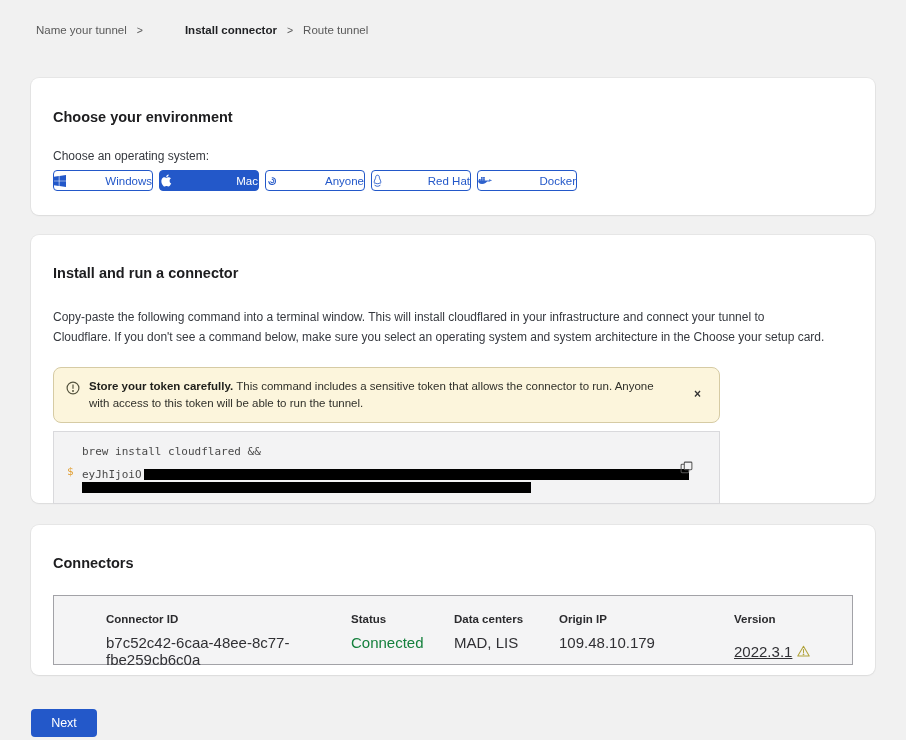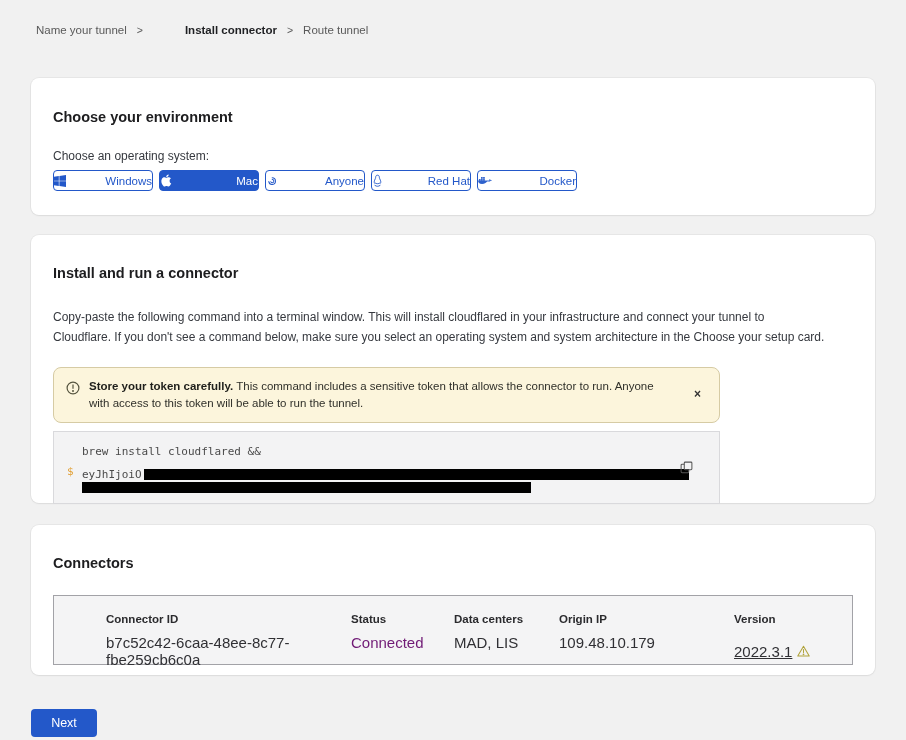--- a/index.html
+++ b/index.html
@@ -79,21 +79,21 @@
   }
   
   .conn-table {
     margin-top: 24px; width: 800px; height: 70px;
     background: #f4f4f5; border: 1px solid #a2a2a7;
     padding: 17px 0 0 52px;
   }
   .tr { display: grid; grid-template-columns: 245px 103px 105px 175px 1fr; }
   .th { font-size: 11.5px; font-weight: bold; color: #2b2b2e; padding-bottom: 9px; }
   .td { font-size: 15px; color: #303034; }
-  .td.status { color: #701a75; }
+  .td.status { color: #15803d; }
   .version-cell { display: flex; align-items: center; gap: 5px; text-decoration: underline; }
   .warn-tri { color: #b0a23a; }
   
   .next-btn {
     display: block; margin: 34px 0 0 31px;
     width: 66px; height: 28px;
     background: #2358c9; color: #fff; border: none; border-radius: 4px;
     font-size: 12.5px; font-family: inherit; cursor: pointer;
   }
 </style>

